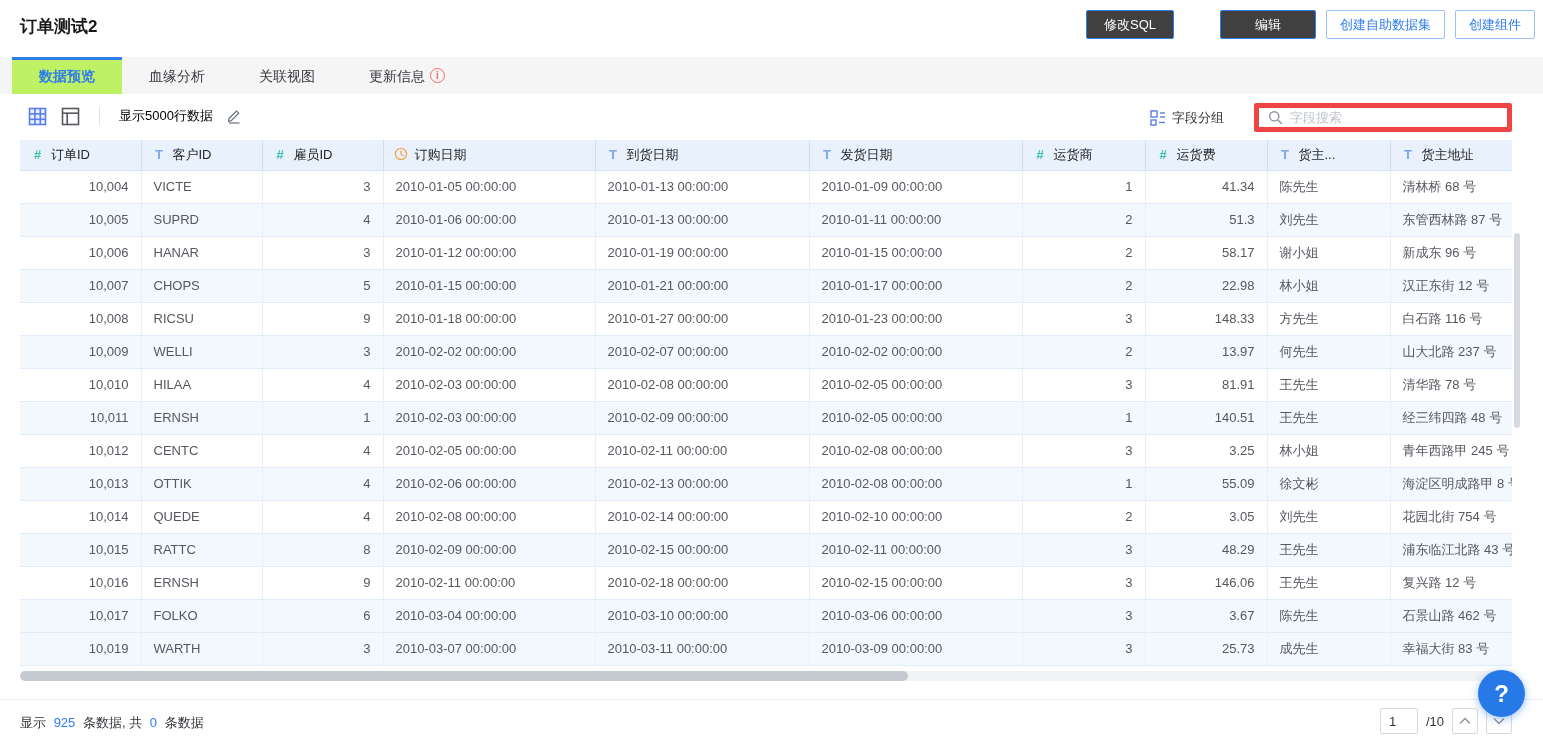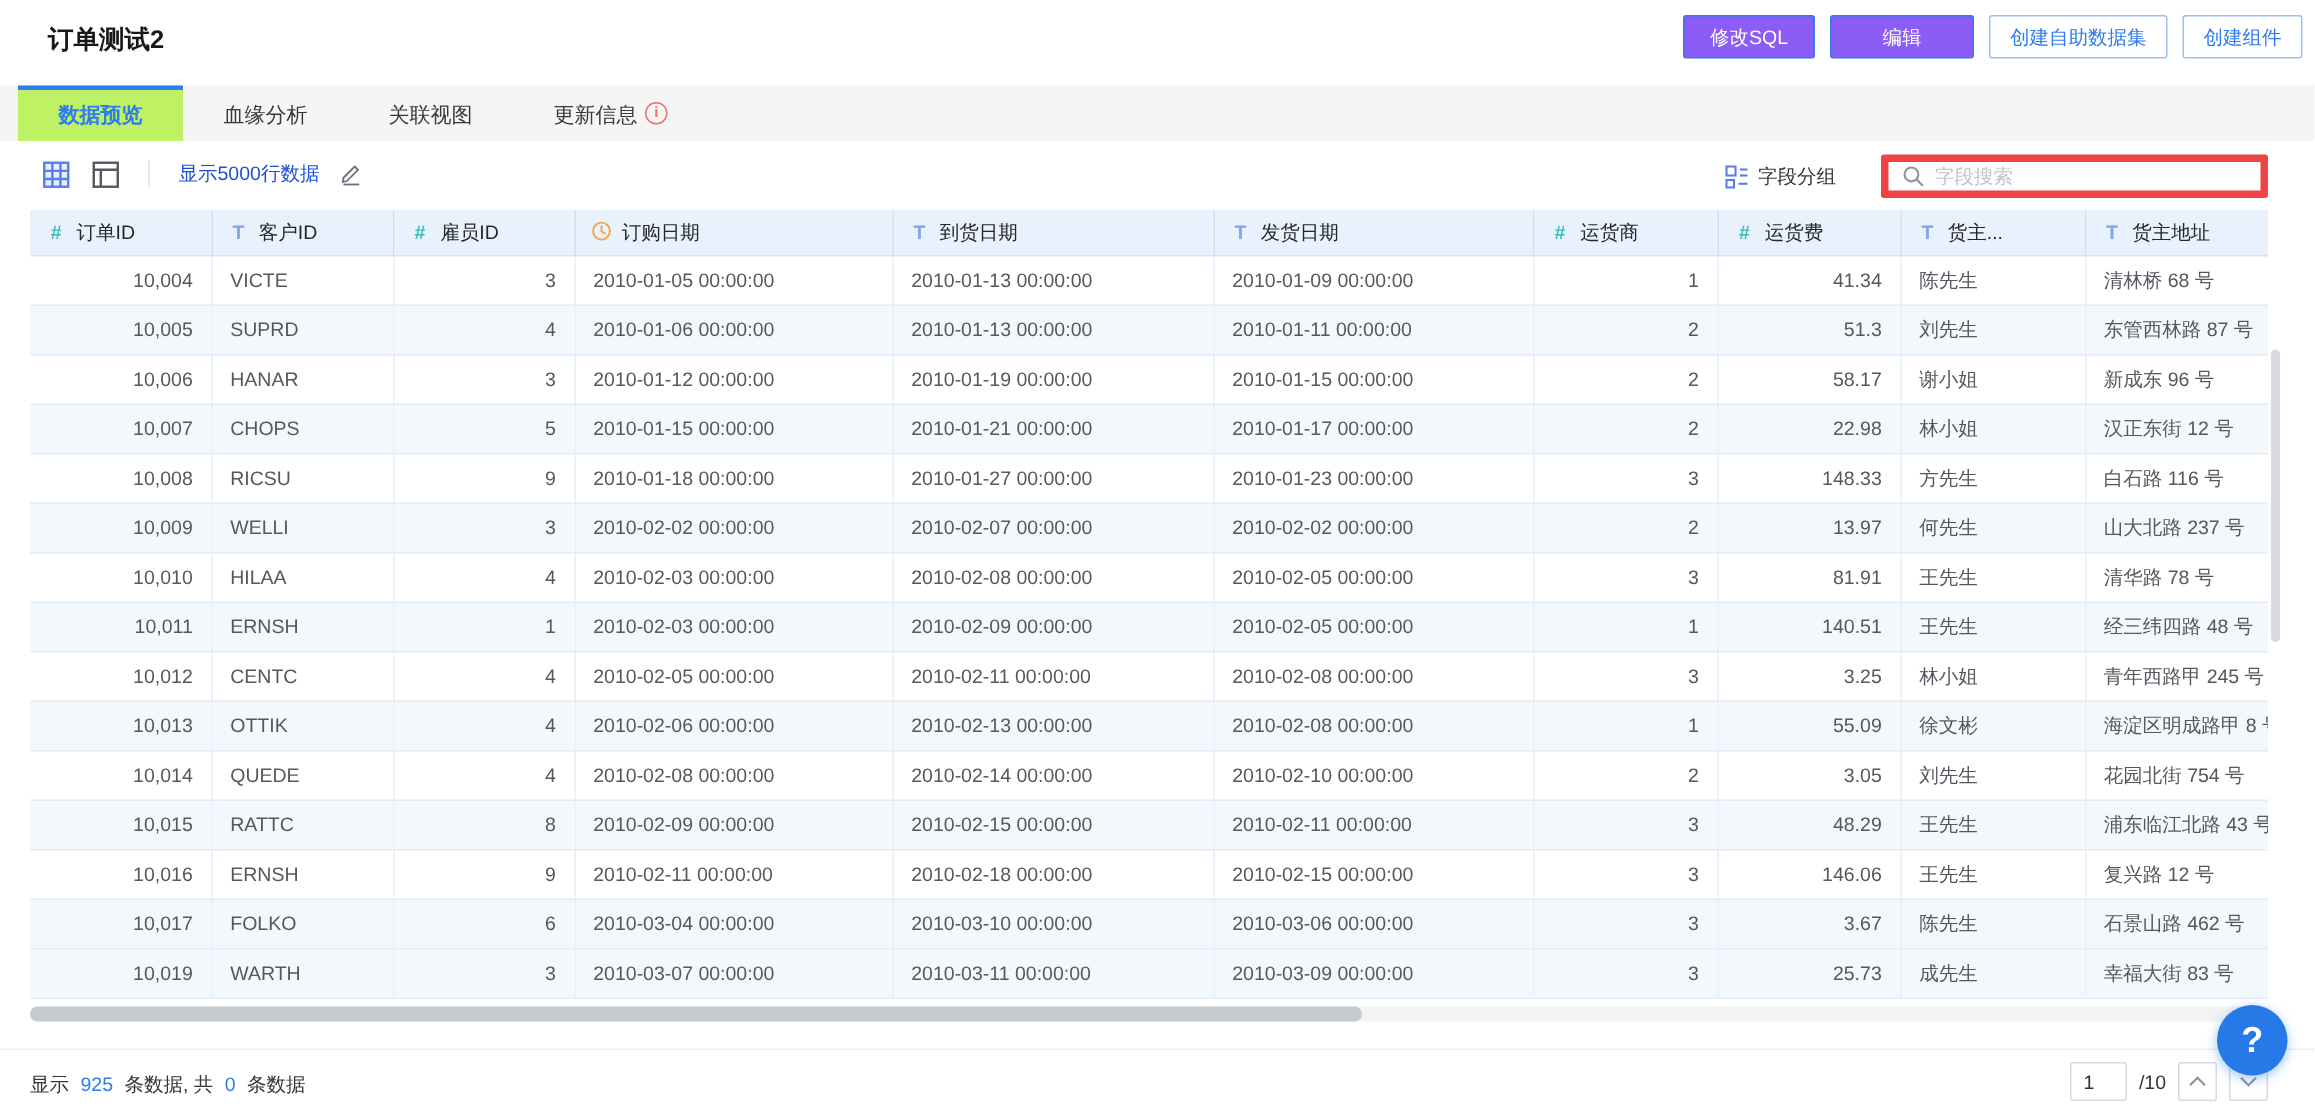--- a/index.html
+++ b/index.html
@@ -2,42 +2,42 @@
 <html><head>
 <meta charset="utf-8">
 <style>
   * { margin:0; padding:0; box-sizing:border-box; }
   html,body { background:#fff; }
   body { font-family:"Liberation Sans","DejaVu Sans",sans-serif; }
   .app { position:relative; width:1543px; height:745px; background:#fff; overflow:hidden; }
 
   
   .titlebar { position:absolute; top:0; left:0; right:0; height:57px; background:#fff; }
-  .page-title { position:absolute; left:32px; top:15px; font-size:17px; font-weight:bold; color:#17181a; }
+  .page-title { position:absolute; left:20px; top:15px; font-size:17px; font-weight:bold; color:#17181a; }
   .header-buttons { position:absolute; right:8px; top:10px; display:flex; gap:10px; }
   .btn { height:29px; font-size:13px; border-radius:2px; cursor:pointer; white-space:nowrap;
          font-family:inherit; display:inline-flex; align-items:center; }
-  .btn.primary { background:#8b5cf6; color:#fff; border:1px solid #2e7cee; padding:0 17px; }
+  .btn.primary { background:#404040; color:#fff; border:1px solid #2e7cee; padding:0 17px;margin-left:36px; }
   .btn.primary.wide { padding:0 34px; }
   .btn.outline { background:#fff; color:#2e7cee; border:1px solid #9dc0f4; padding:0 13px; }
 
   
   .tabbar { position:absolute; top:57px; left:0; right:0; height:37px; background:#f5f5f6; display:flex; padding-left:12px; }
   .tab { position:relative; padding:0 27px; line-height:36px; font-size:14px; color:#35383d; cursor:pointer; display:flex; align-items:center; gap:5px; }
   .tab.active { background:#bef264; color:#2e7cee; font-weight:bold; }
   .tab.active::before { content:""; position:absolute; top:0; left:0; right:0; height:3px; background:#2e7cee; }
   .info-icon { display:inline-flex; width:15px; height:15px; border:1px solid #f56c6c; color:#f56c6c; border-radius:50%;
                font-size:10px; font-weight:bold; align-items:center; justify-content:center; font-style:normal; }
 
   
   .toolbar { position:absolute; top:94px; left:0; right:0; height:46px; background:#fff; }
   .tools-left { position:absolute; left:27px; top:12px; display:flex; align-items:center; gap:13px; }
   .tool-icon { display:inline-flex; align-items:center; justify-content:center; width:20px; height:20px; cursor:pointer; }
   .v-divider { width:1px; height:18px; background:#e2e2e4; margin:0 6px; }
-  .rowcount-label { font-size:13px; color:#1d4ed8; }
+  .rowcount-label { font-size:13px; color:#000000; }
   .tools-right { position:absolute; right:31px; top:9px; display:flex; align-items:center; gap:30px; }
   .field-group { display:flex; align-items:center; gap:6px; cursor:pointer; font-size:13px; color:#33353a; }
   .search-box { width:258px; height:29px; border:5px solid #ef4444; border-radius:2px; display:flex; align-items:center; padding:0 9px; gap:7px; background:#fff; }
   .search-box input { border:none; outline:none; flex:1; font-size:13px; color:#333; font-family:inherit; background:transparent; }
   .search-box input::placeholder { color:#bfc3cc; }
 
   
   .table-area { position:absolute; top:140px; left:20px; width:1492px; height:542px; overflow:hidden; }
   table { border-collapse:collapse; table-layout:fixed; width:1492px; }
   th { height:30px; background:#e9f1fc; font-size:13px; font-weight:500; color:#23262b; text-align:left;

